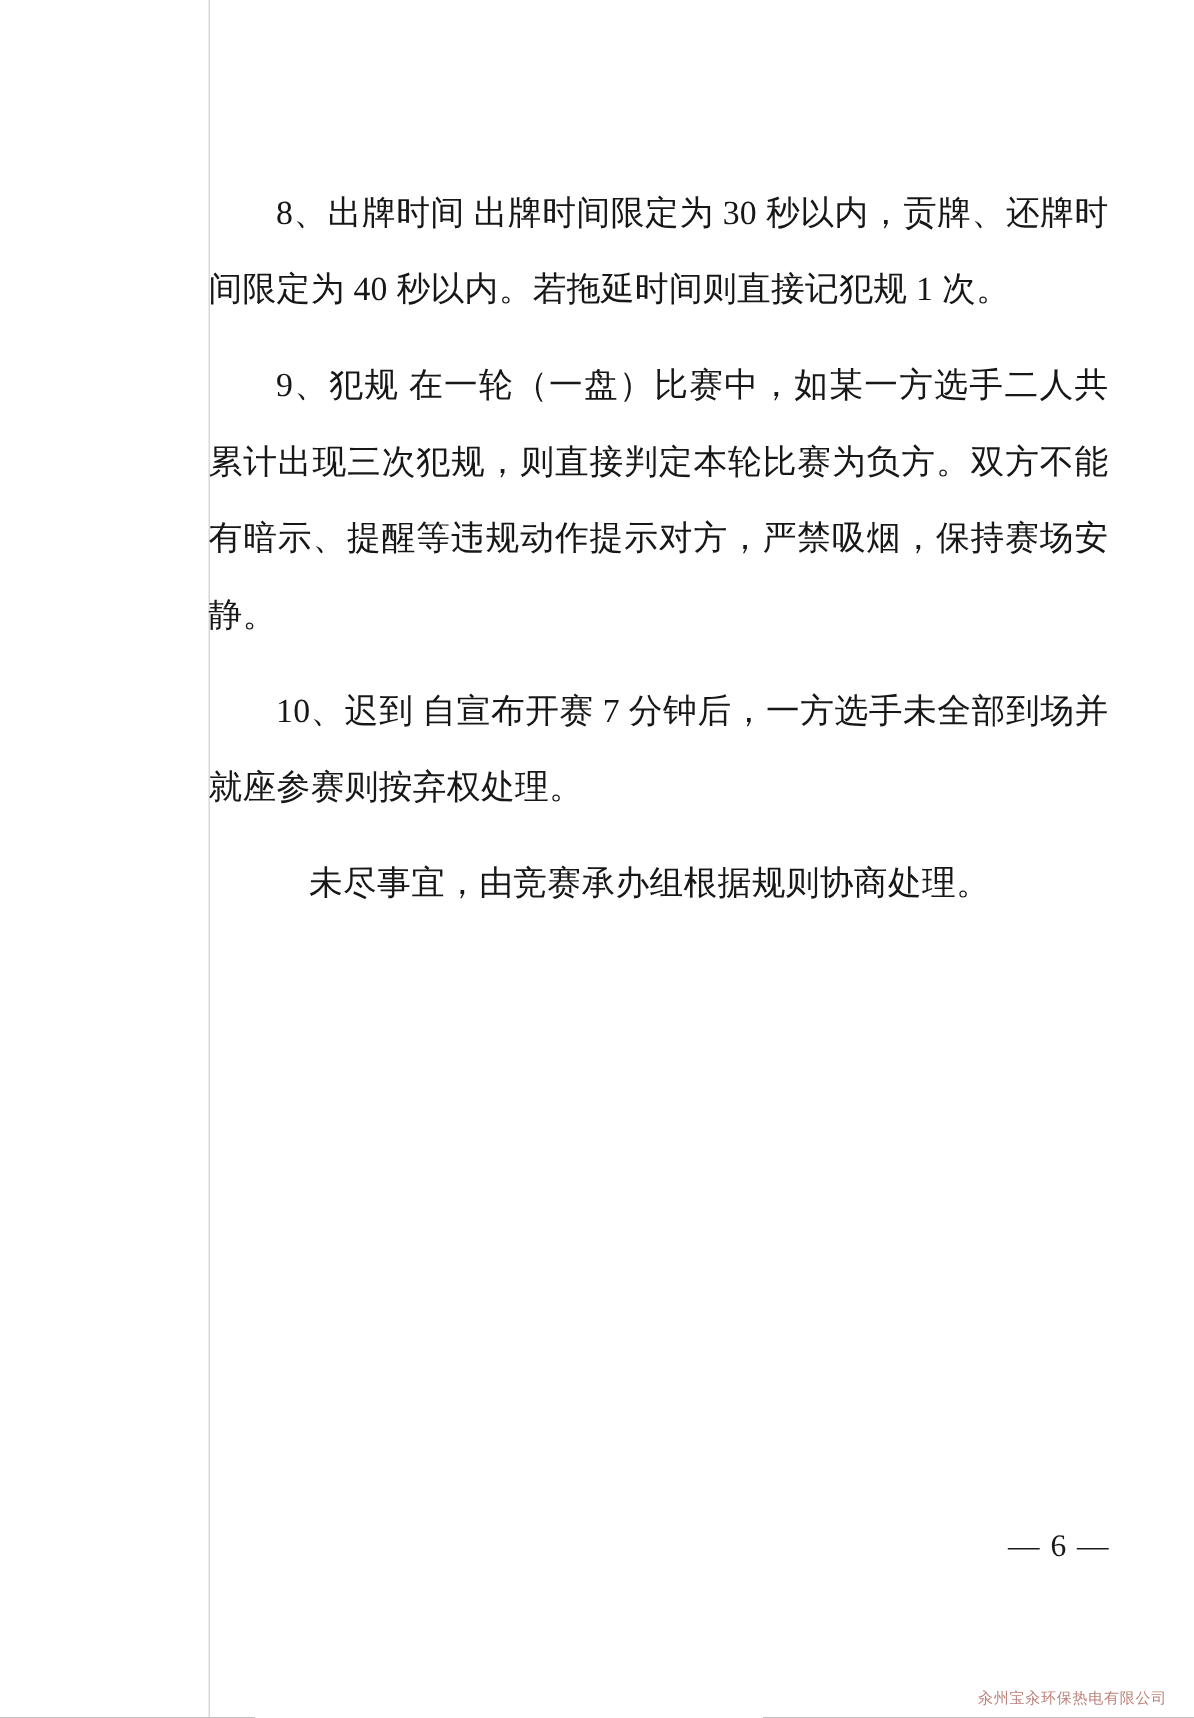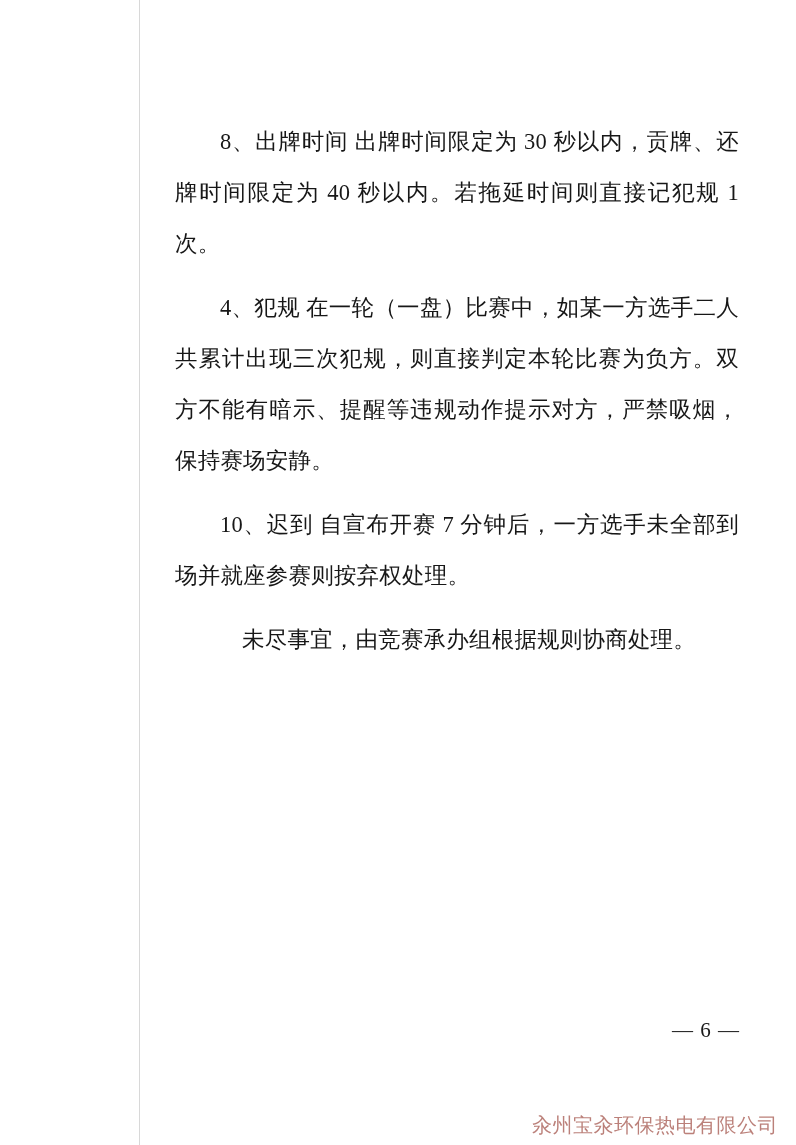--- a/index.html
+++ b/index.html
@@ -32,59 +32,58 @@
     width: 600px;
   }
   .para {
     font-size: 22.5px;
     line-height: 51px;
     text-align: justify;
     text-justify: inter-ideograph;
     letter-spacing: 0.2px;
     margin: 0 0 13px 0;
     text-indent: 45px;
-    padding-left: 36px;
   }
   .para:last-of-type { margin-bottom: 0; }
   .para.closing {
     text-indent: 67px;
   }
   .page-number {
     position: absolute;
     left: 0;
     right: 56px;
     top: 1018px;
     text-align: right;
     font-size: 21px;
     letter-spacing: 1px;
     color: #1a1a1a;
   }
   .footer-stamp {
     position: absolute;
     right: 18px;
     bottom: 6px;
     font-family: "Liberation Sans", "DejaVu Sans", sans-serif;
-    font-size: 20px;
+    font-size: 10px;
     letter-spacing: 0.5px;
     color: #b06b63;
     opacity: 0.85;
     white-space: nowrap;
     text-align: right;
   }
 </style>
 </head>
 <body>
 
 <div class="page">
 
   <div class="edge-rule"></div>
 
   <div class="content">
     <p class="para">8、出牌时间 出牌时间限定为 30 秒以内，贡牌、还牌时间限定为 40 秒以内。若拖延时间则直接记犯规 1 次。</p>
-    <p class="para">4、犯规 在一轮（一盘）比赛中，如某一方选手二人共累计出现三次犯规，则直接判定本轮比赛为负方。双方不能有暗示、提醒等违规动作提示对方，严禁吸烟，保持赛场安静。</p>
+    <p class="para">9、犯规 在一轮（一盘）比赛中，如某一方选手二人共累计出现三次犯规，则直接判定本轮比赛为负方。双方不能有暗示、提醒等违规动作提示对方，严禁吸烟，保持赛场安静。</p>
     <p class="para">10、迟到 自宣布开赛 7 分钟后，一方选手未全部到场并就座参赛则按弃权处理。</p>
     <p class="para closing">未尽事宜，由竞赛承办组根据规则协商处理。</p>
   </div>
 
   <div class="page-number">— 6 —</div>
 
   <div class="footer-stamp">汆州宝汆环保热电有限公司</div>
 
 </div>
 

